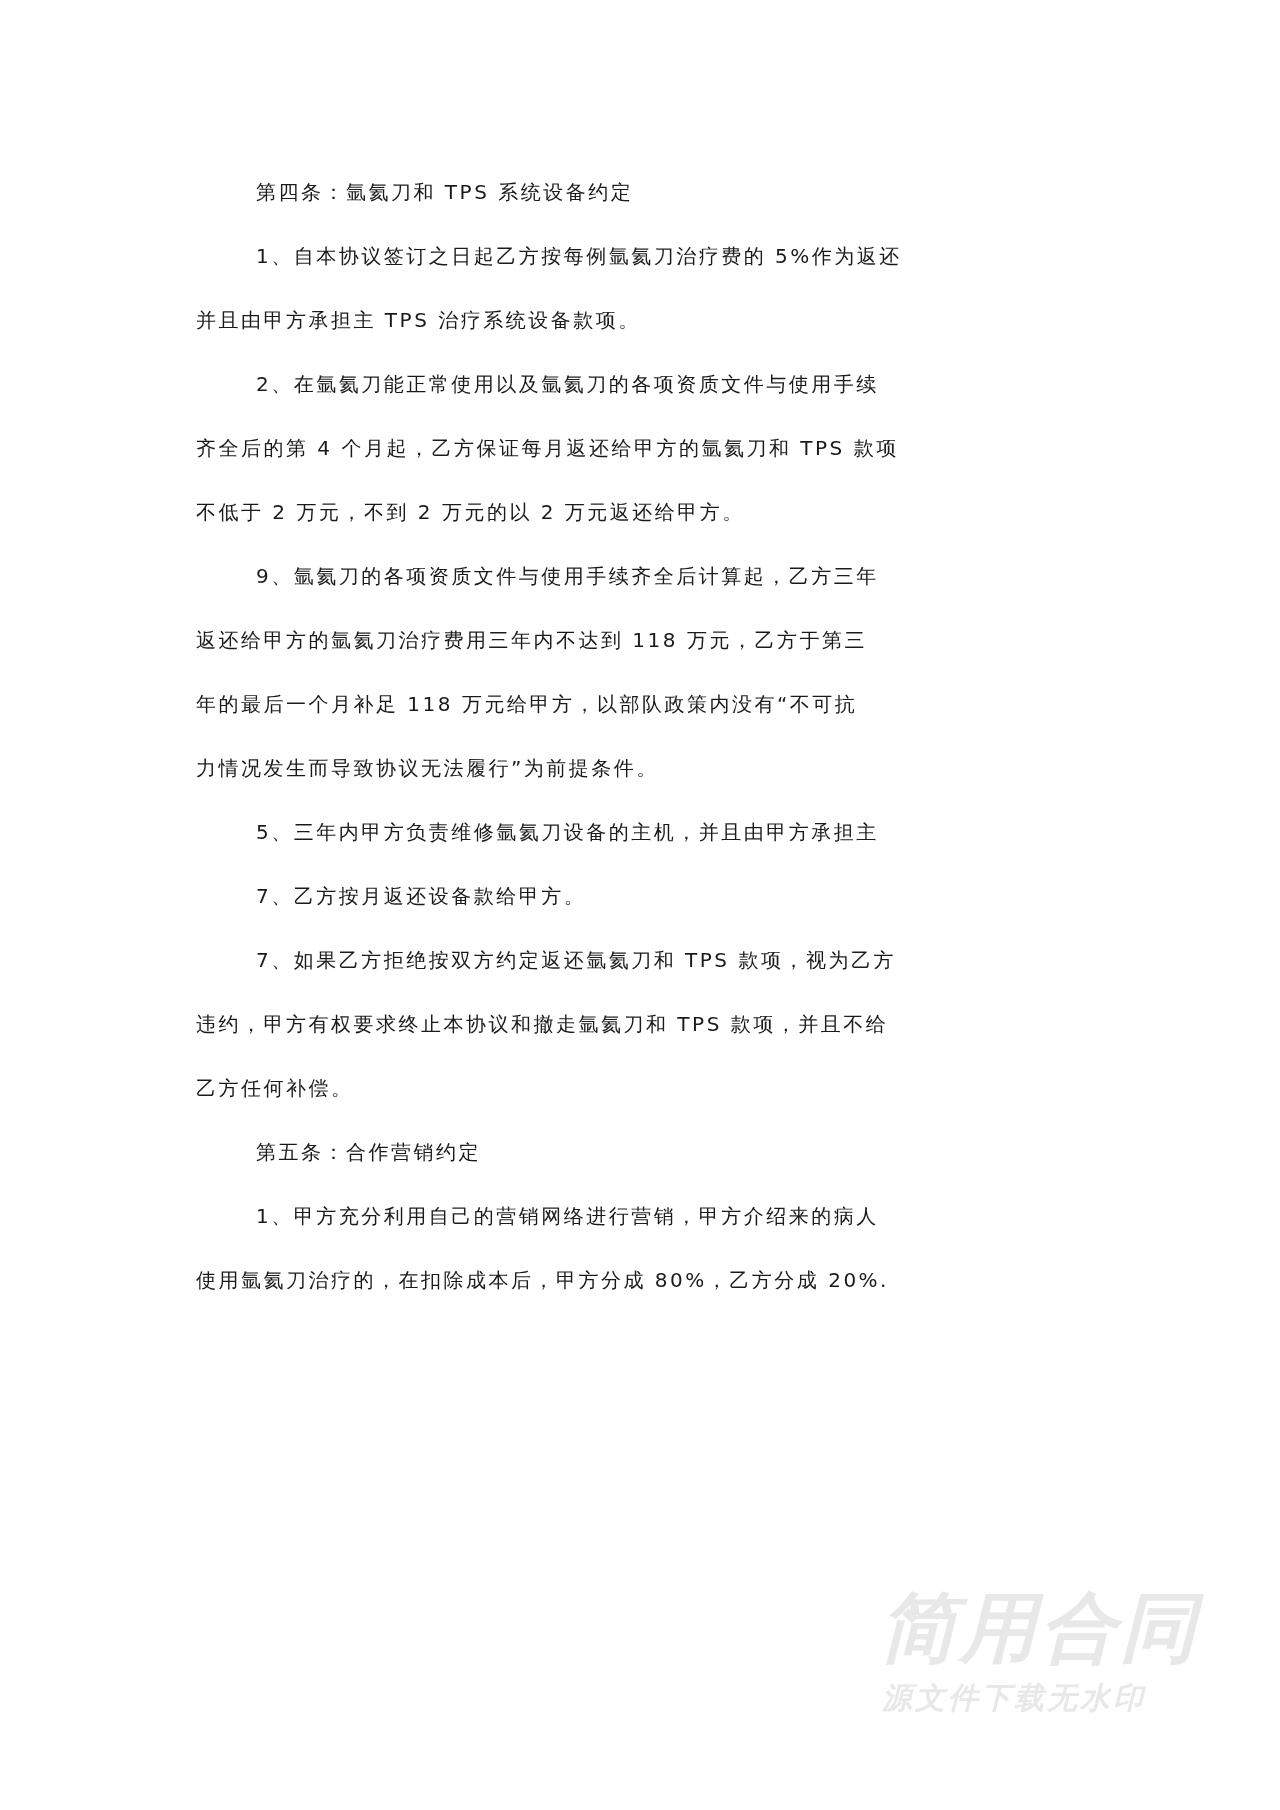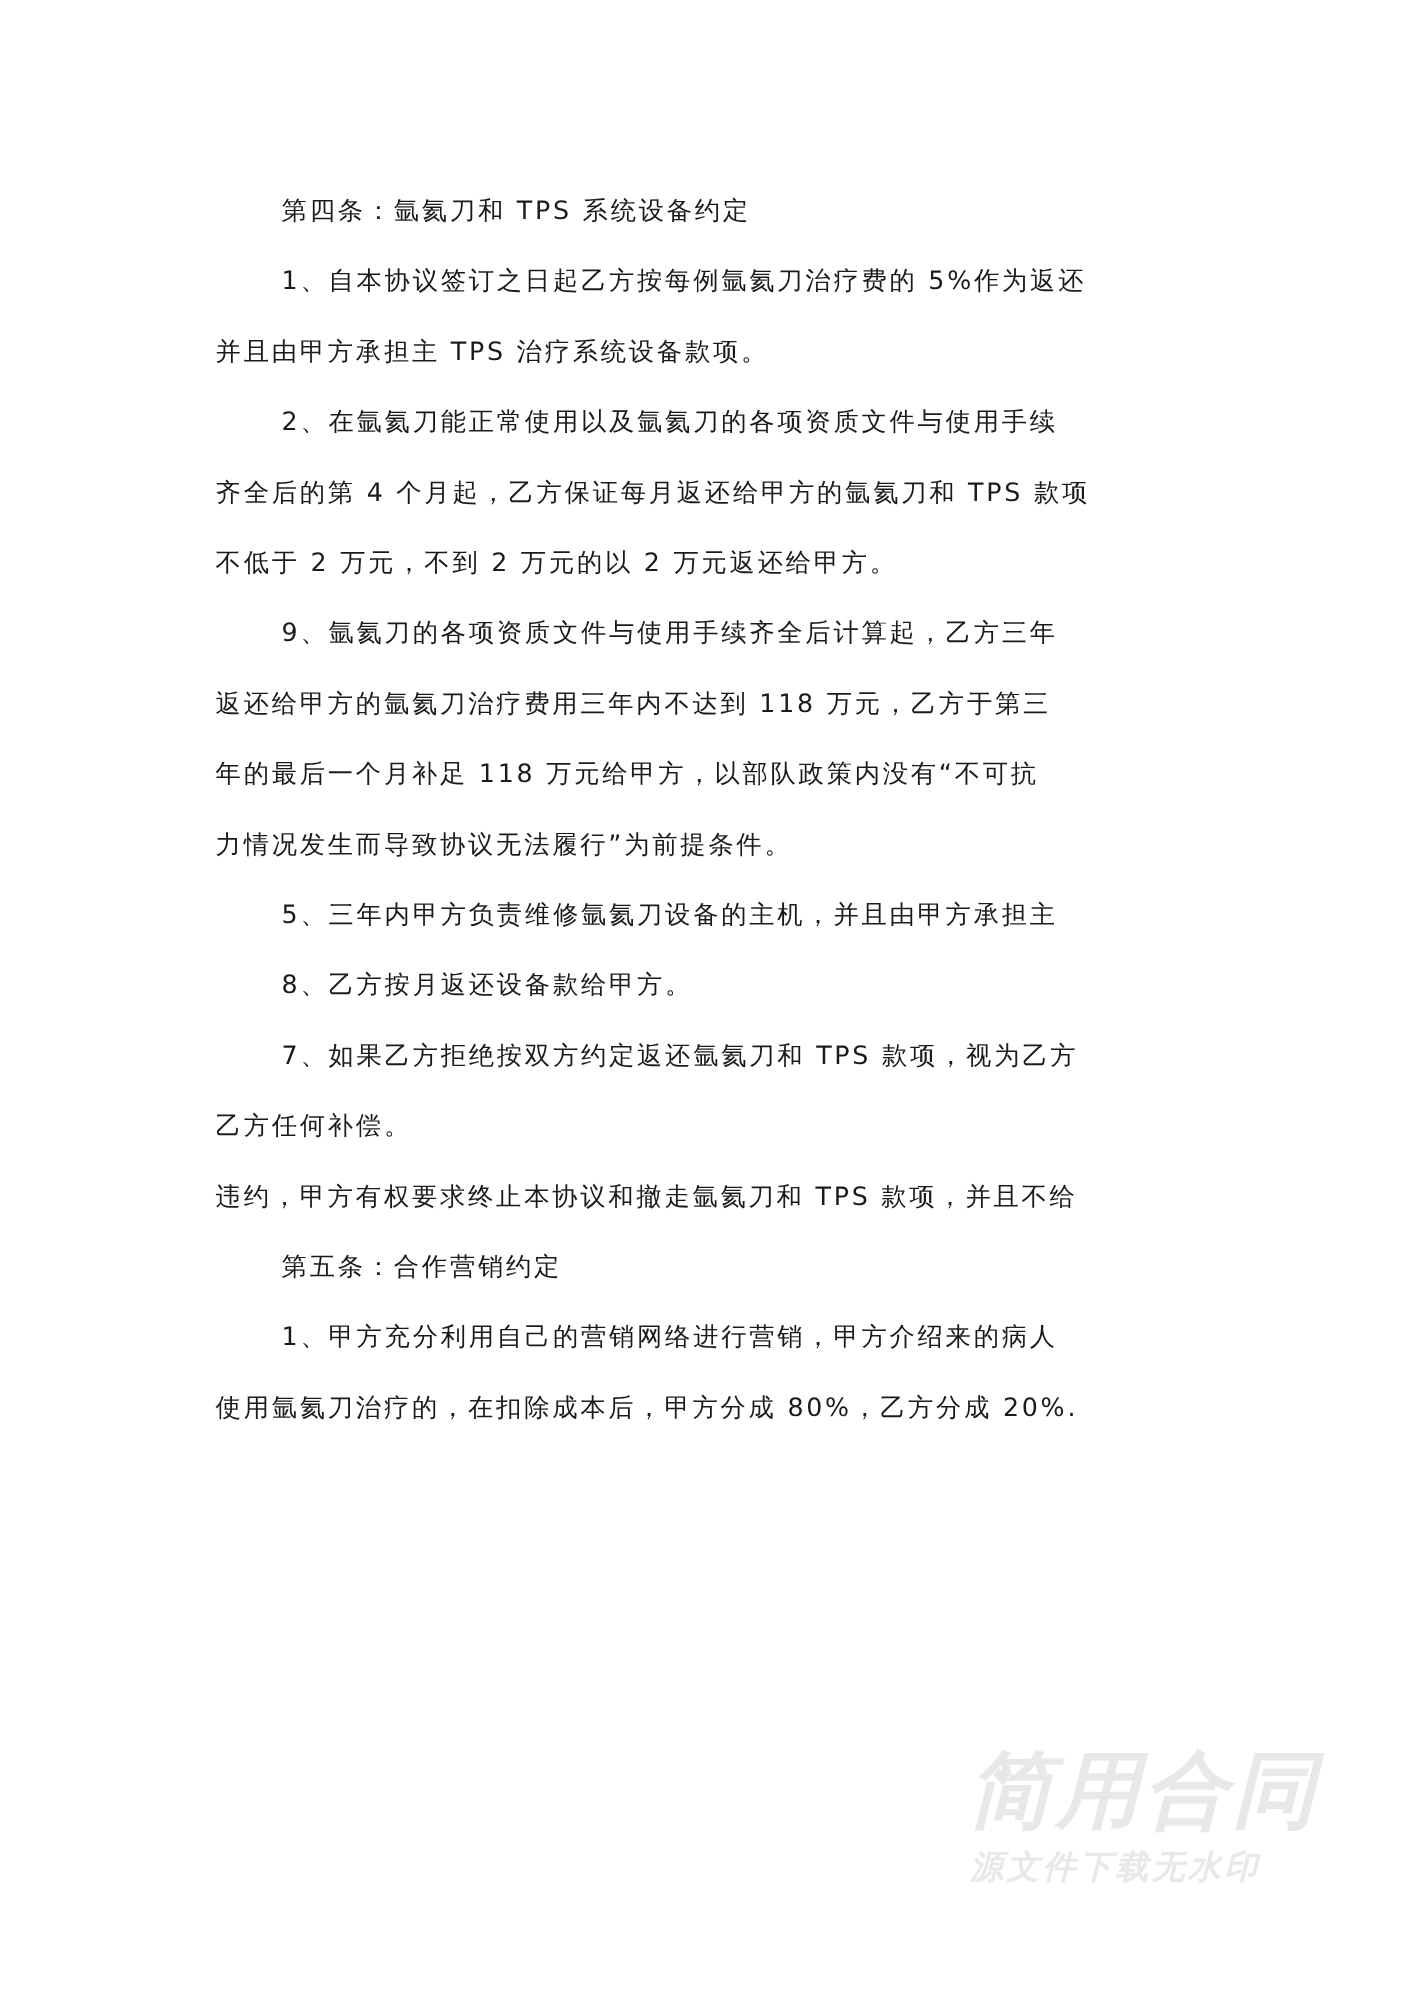--- a/index.html
+++ b/index.html
@@ -1,19 +1,19 @@
 <!DOCTYPE html>
 <html><head>
 <meta charset="utf-8">
 <style>
   html, body { margin: 0; padding: 0; background: #ffffff; }
   body { width: 1280px; height: 1810px; position: relative; overflow: hidden;
          font-family: "DejaVu Sans", "Liberation Sans", sans-serif; color: #1a1a1a; }
   .page { position: absolute; left: 196px; top: 160px; width: 890px; }
-  .para { margin: 0; font-size: 23px; line-height: 64px; letter-spacing: 2.5px; }
+  .para { margin: 0; font-size: 20px; line-height: 64px; letter-spacing: 2.5px; }
   .line { display: block; white-space: nowrap; height: 64px; }
   .indent { padding-left: 60px; }
   .wm1 { position: absolute; left: 880px; top: 1588px; font-size: 76px; font-weight: bold;
          font-style: italic; color: #e8e8e8; letter-spacing: 4px; line-height: 80px;
          font-family: "DejaVu Sans", sans-serif; }
   .wm2 { position: absolute; left: 882px; top: 1680px; font-size: 30px; font-weight: bold;
          font-style: italic; color: #e8e8e8; letter-spacing: 3px; line-height: 36px;
          font-family: "DejaVu Sans", sans-serif; }
 </style>
 </head>
@@ -42,27 +42,27 @@
     <span class="line">年的最后一个月补足 118 万元给甲方，以部队政策内没有“不可抗</span>
     <span class="line">力情况发生而导致协议无法履行”为前提条件。</span>
   </p>
 
 
   <p class="para">
     <span class="line indent">5、三年内甲方负责维修氩氦刀设备的主机，并且由甲方承担主</span>
   </p>
 
   <p class="para">
-    <span class="line indent">8、乙方按月返还设备款给甲方。</span>
+    <span class="line indent">7、乙方按月返还设备款给甲方。</span>
   </p>
 
   <p class="para">
     <span class="line indent">7、如果乙方拒绝按双方约定返还氩氦刀和 TPS 款项，视为乙方</span>
+    <span class="line">违约，甲方有权要求终止本协议和撤走氩氦刀和 TPS 款项，并且不给</span>
     <span class="line">乙方任何补偿。</span>
-    <span class="line">违约，甲方有权要求终止本协议和撤走氩氦刀和 TPS 款项，并且不给</span>
   </p>
 
   <p class="para">
     <span class="line indent">第五条：合作营销约定</span>
   </p>
 
   <p class="para">
     <span class="line indent">1、甲方充分利用自己的营销网络进行营销，甲方介绍来的病人</span>
     <span class="line">使用氩氦刀治疗的，在扣除成本后，甲方分成 80%，乙方分成 20%.</span>
   </p>

